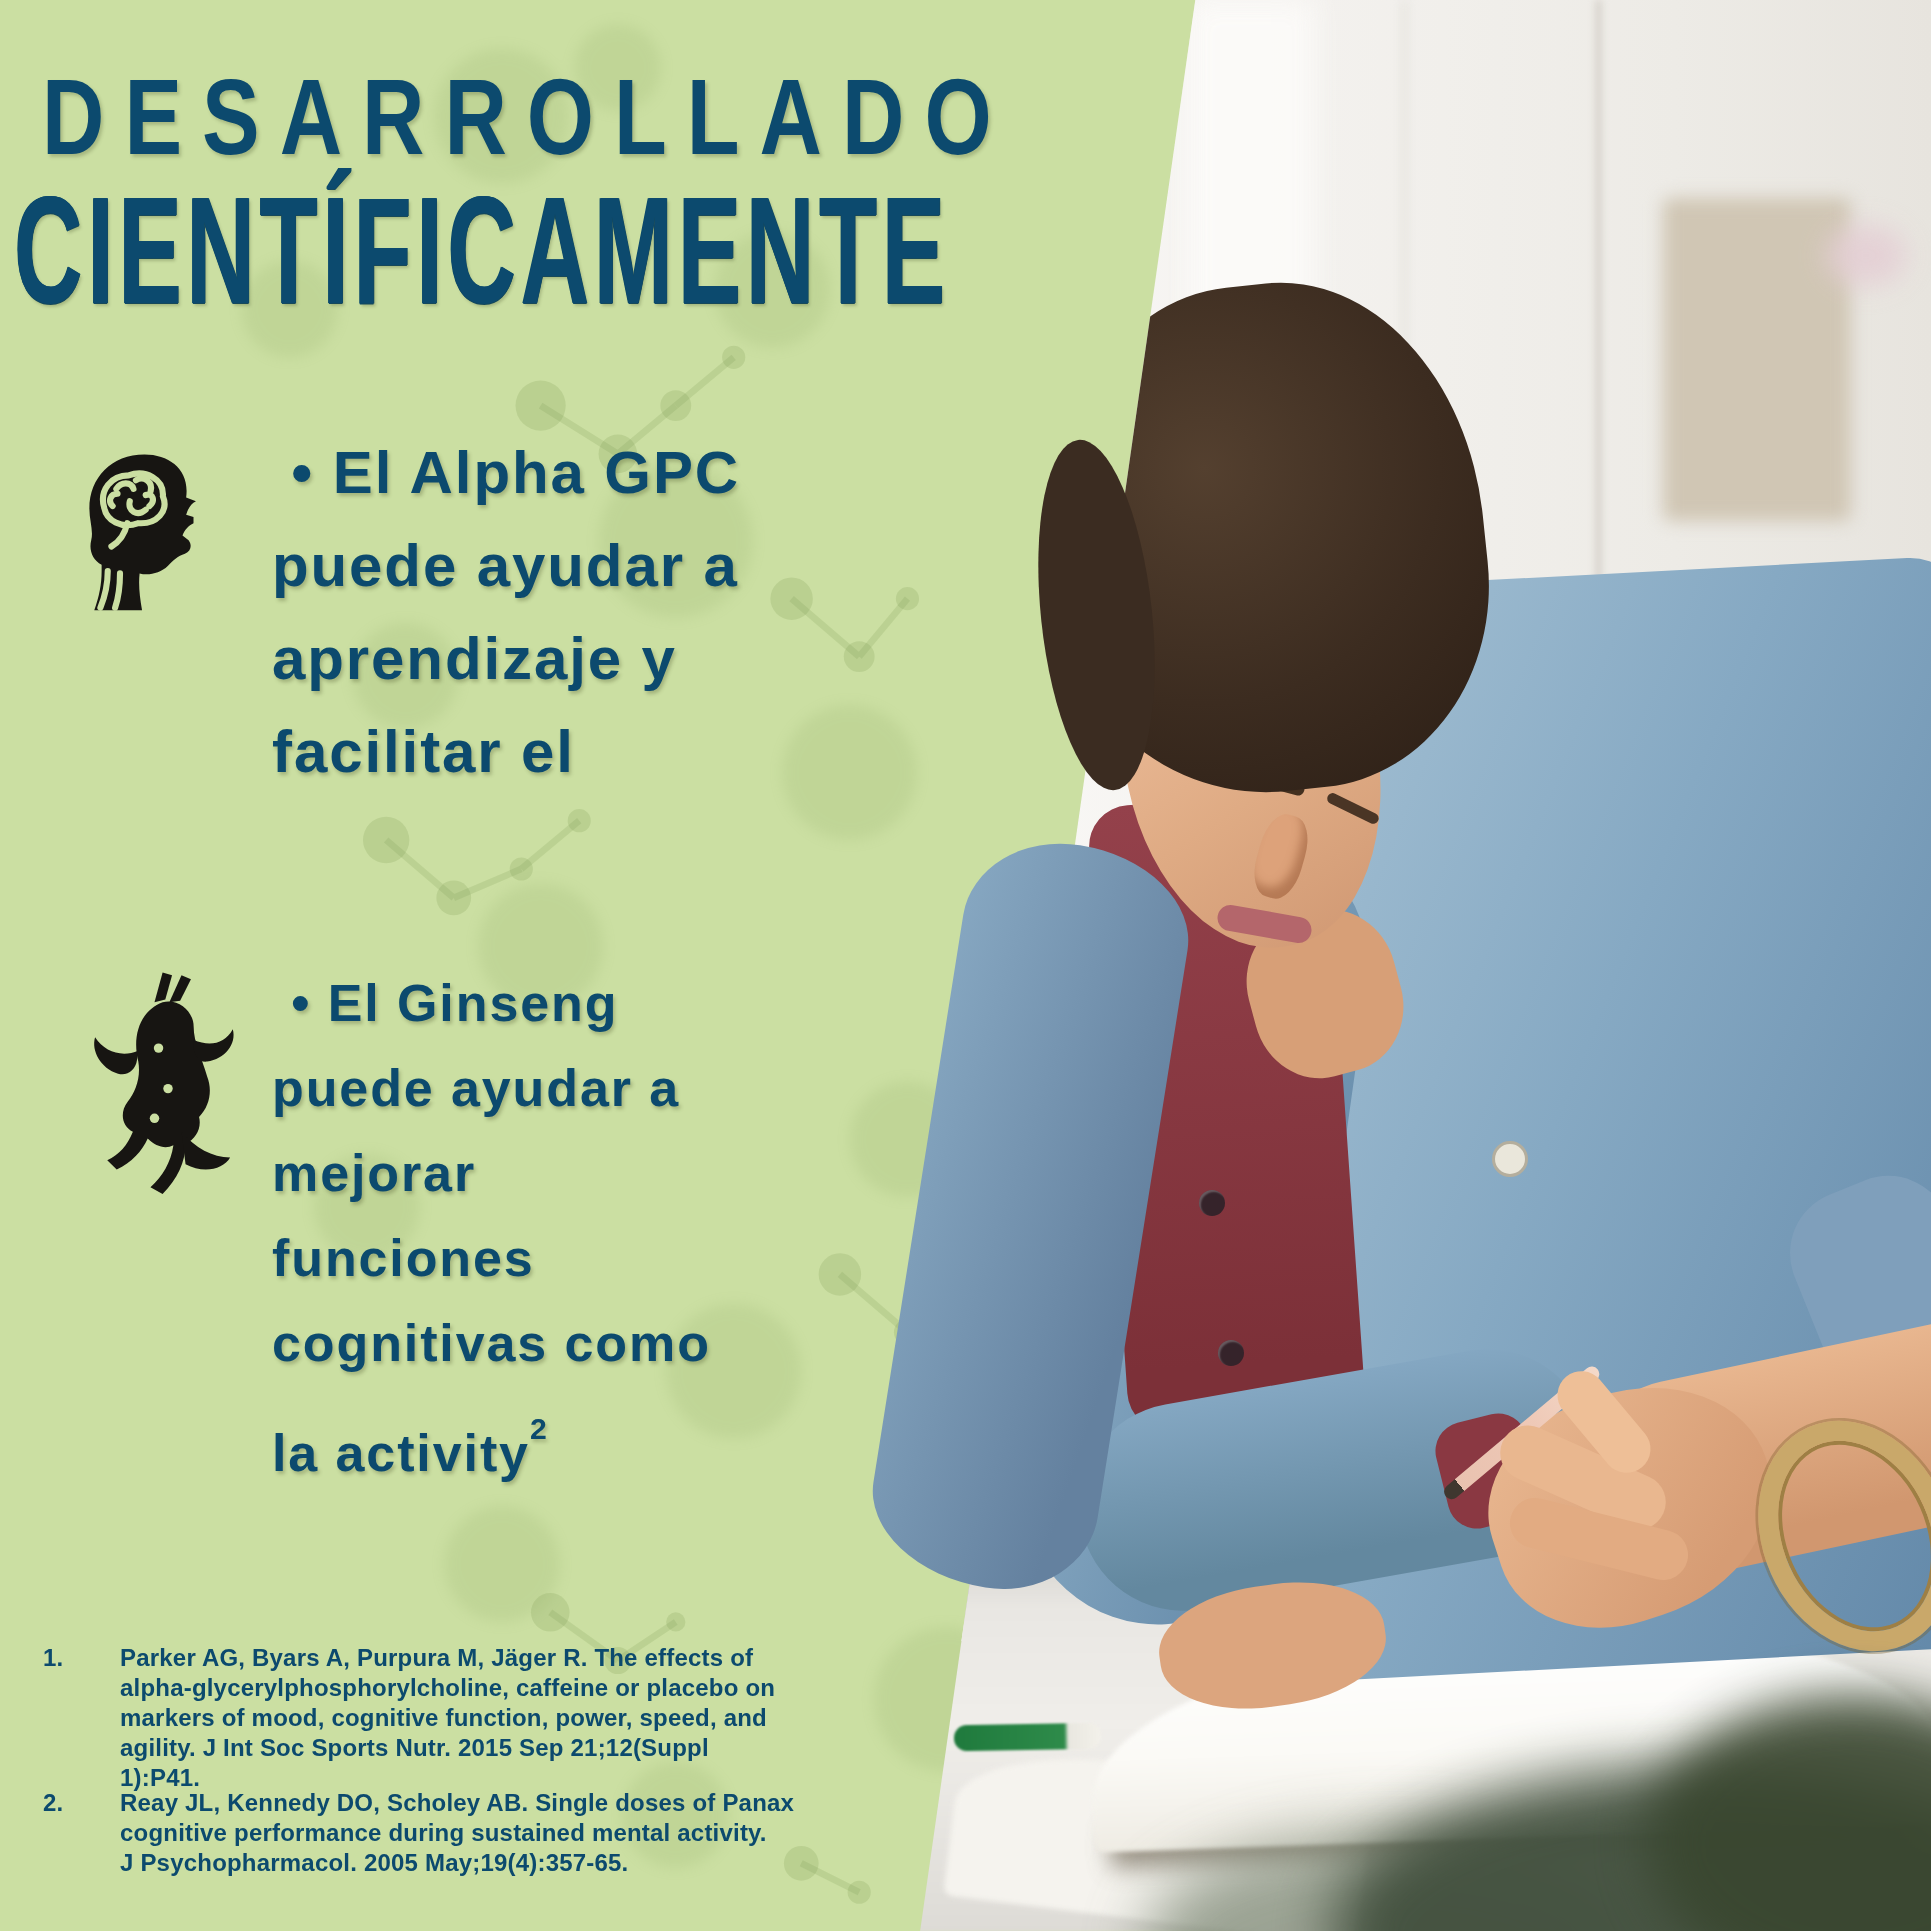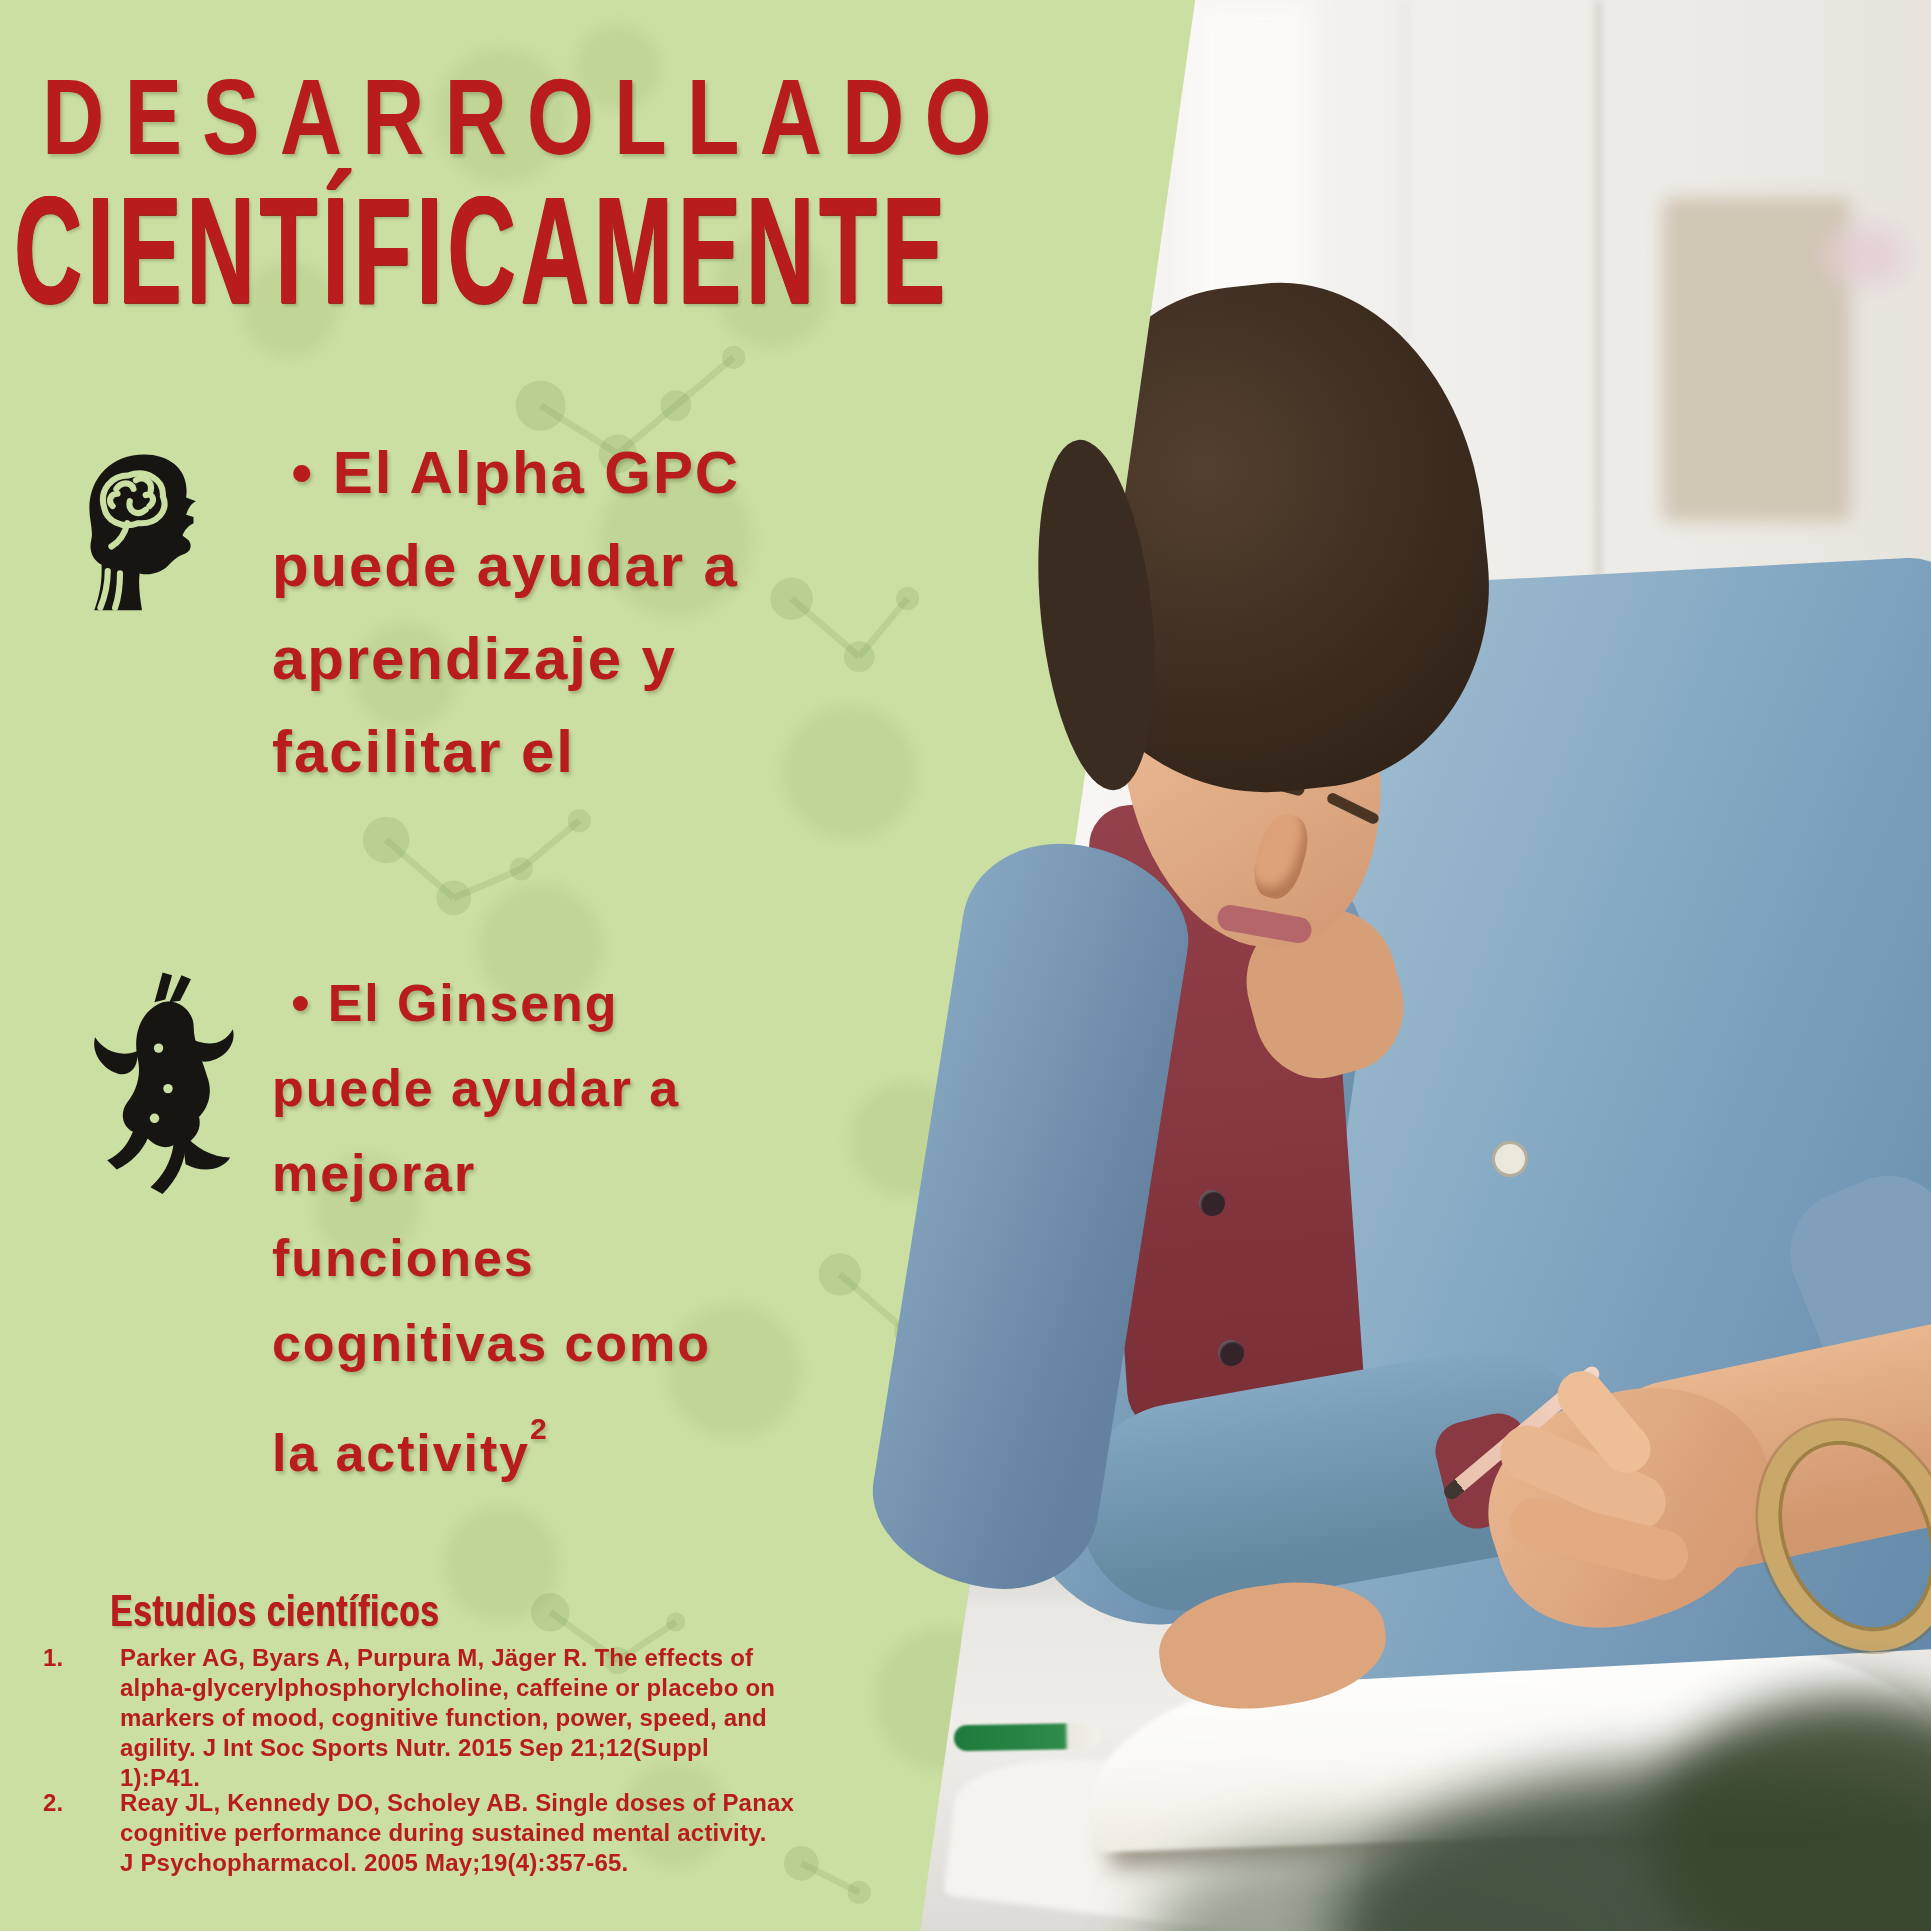--- a/index.html
+++ b/index.html
@@ -112,21 +112,21 @@
   .refs-heading .condense{transform:scaleX(.74);}
   .ref-row{position:absolute;font-size:24px;font-weight:700;line-height:30px;letter-spacing:0.2px;}
   .ref-row .ref-number{position:absolute;left:-77px;top:0;width:68px;}
   .ref-1{left:120px;top:1643px;}
   .ref-2{left:120px;top:1788px;}
   .ref-line{display:block;}
 </style>
 </head>
 <body>
 
-<div class="canvas" style="background: rgb(203, 223, 162); color: #b91c1c;">
+<div class="canvas" style="background: rgb(203, 223, 162); color: #0c4a6e;">
 
   <svg class="abs molecules" viewBox="0 0 1300 2000" fill="none">
     <g class="mol-soft" fill="#7f9c55" opacity="0.14">
       <circle cx="520" cy="120" r="70"></circle>
         <circle cx="800" cy="300" r="60"></circle>
       <circle cx="300" cy="320" r="50"></circle>
         <circle cx="700" cy="560" r="80"></circle>
       <circle cx="420" cy="700" r="55"></circle>
         <circle cx="880" cy="800" r="70"></circle>
       <circle cx="560" cy="980" r="65"></circle>
@@ -275,23 +275,20 @@
   </span>
   <div class="abs bullet-text bullet-2-text">
       <span class="b-line">• El Ginseng</span>
       <span class="b-line">puede ayudar a</span>
       <span class="b-line">mejorar</span>
       <span class="b-line">funciones</span>
       <span class="b-line">cognitivas como</span>
       <span class="b-line"><span>la activity</span><sup>2</sup></span>
     </div>
 
-  <div class="abs refs-heading">
-    <span class="condense">Estudios científicos</span>
-  </div>
   <div class="ref-row ref-1">
     <span class="ref-number">1.</span>
     <span class="ref-lines"><span class="ref-line">Parker AG, Byars A, Purpura M, Jäger R. The effects of</span><span class="ref-line">alpha-glycerylphosphorylcholine, caffeine or placebo on</span><span class="ref-line">markers of mood, cognitive function, power, speed, and</span><span class="ref-line">agility. J Int Soc Sports Nutr. 2015 Sep 21;12(Suppl</span><span class="ref-line">1):P41.</span></span>
   </div>
   <div class="ref-row ref-2">
     <span class="ref-number">2.</span>
     <span class="ref-lines"><span class="ref-line">Reay JL, Kennedy DO, Scholey AB. Single doses of Panax</span><span class="ref-line">cognitive performance during sustained mental activity.</span><span class="ref-line">J Psychopharmacol. 2005 May;19(4):357-65.</span></span>
   </div>
 
 </div>

